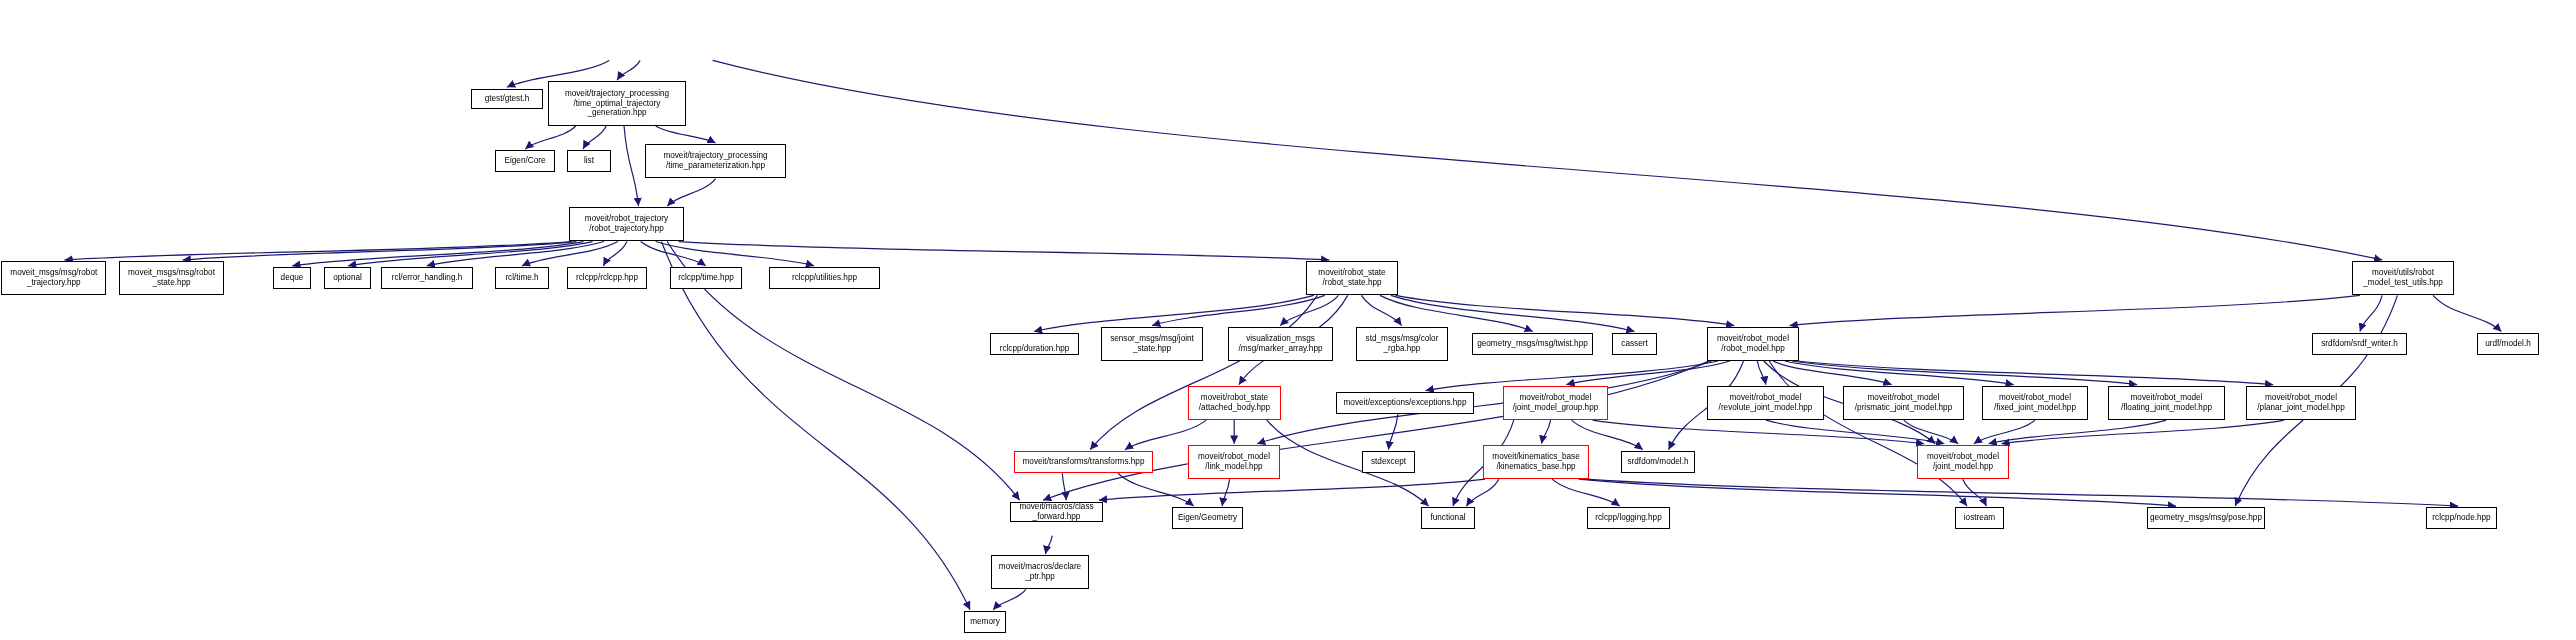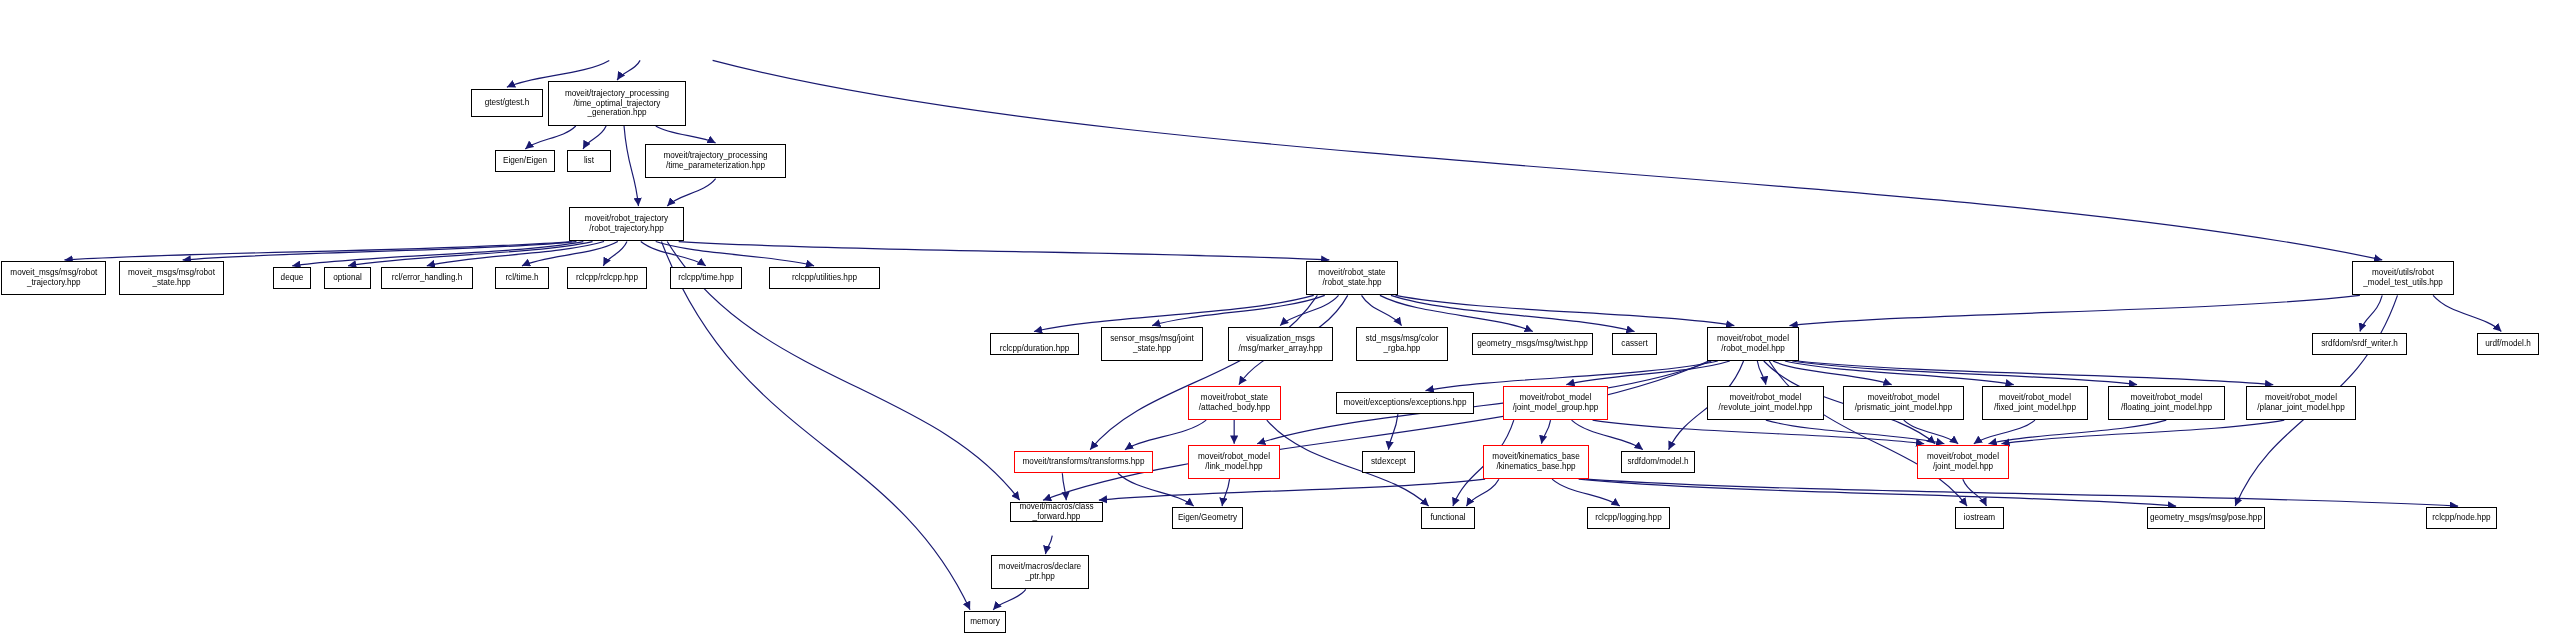--- a/index.html
+++ b/index.html
@@ -98,30 +98,30 @@
       <path d="M 2283.3 730 C 2270.9 752.55, 2246.1 752.55, 2233.7 771" class="edge" marker-end="url(#arrow)"></path>
       <path d="M 2364.3 730 C 2390.0750000000003 752.55, 2441.625 752.55, 2467.4 771" class="edge" marker-end="url(#arrow)"></path>
       <path d="M 2262.24 730 C 2115.1549999999997 747.6, 1820.9850000000001 747.6, 1673.9 762" class="edge" marker-end="url(#arrow)"></path>
       <path d="M 2404.8 730 C 2632.3500000000004 752.55, 3087.45 752.55, 3315 771" class="edge" marker-end="url(#arrow)"></path>
       <path d="M 2416.14 730 C 2748.255 752.55, 3412.4849999999997 752.55, 3744.6 771" class="edge" marker-end="url(#arrow)"></path>
       <path d="M 2990 730 C 2999.025 752.55, 3017.075 752.55, 3026.1 771" class="edge" marker-end="url(#arrow)"></path>
       <path d="M 1602.9 816 C 1600.3000000000002 831.4, 1595.1 831.4, 1592.5 844" class="edge" marker-end="url(#arrow)"></path>
       <path d="M 1562.5 898 C 1550.075 915.05, 1525.225 915.05, 1512.8 929" class="edge" marker-end="url(#arrow)"></path>
     </svg>
 
-    <div class="node normal" style="left: 471px; top: 89px; width: 72px; height: 28px;">
+    <div class="node normal" style="left: 471px; top: 89px; width: 72px; height: 20px;">
       <span class="nline">gtest/gtest.h</span>
     </div>
     <div class="node normal" style="left: 548px; top: 81px; width: 138px; height: 45px;">
       <span class="nline">moveit/trajectory_processing</span>
       <span class="nline">/time_optimal_trajectory</span>
       <span class="nline">_generation.hpp</span>
     </div>
     <div class="node normal" style="left: 495px; top: 150px; width: 60px; height: 22px;">
-      <span class="nline">Eigen/Eigen</span>
+      <span class="nline">Eigen/Core</span>
     </div>
     <div class="node normal" style="left: 567px; top: 150px; width: 44px; height: 22px;">
       <span class="nline">list</span>
     </div>
     <div class="node normal" style="left: 645px; top: 144px; width: 141px; height: 34px;">
       <span class="nline">moveit/trajectory_processing</span>
       <span class="nline">/time_parameterization.hpp</span>
     </div>
     <div class="node normal" style="left: 569px; top: 207px; width: 115px; height: 34px;">
       <span class="nline">moveit/robot_trajectory</span>

